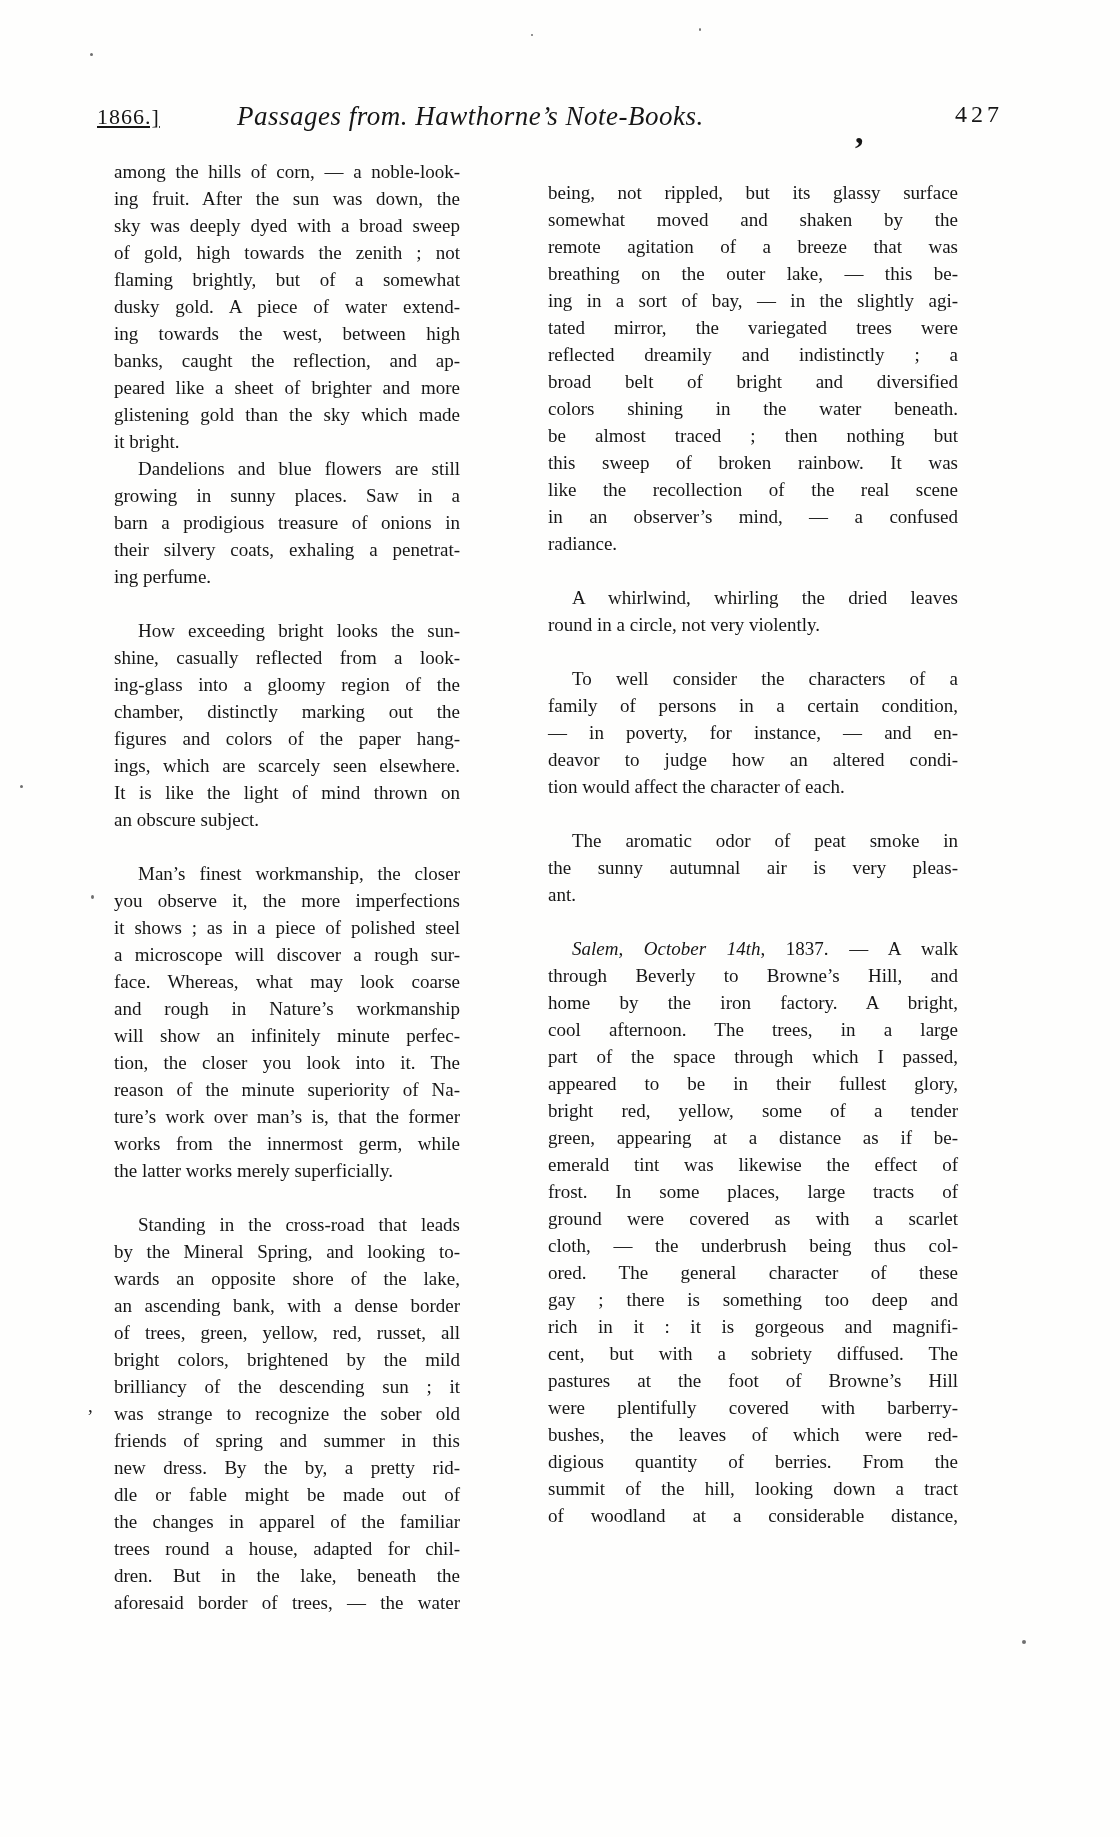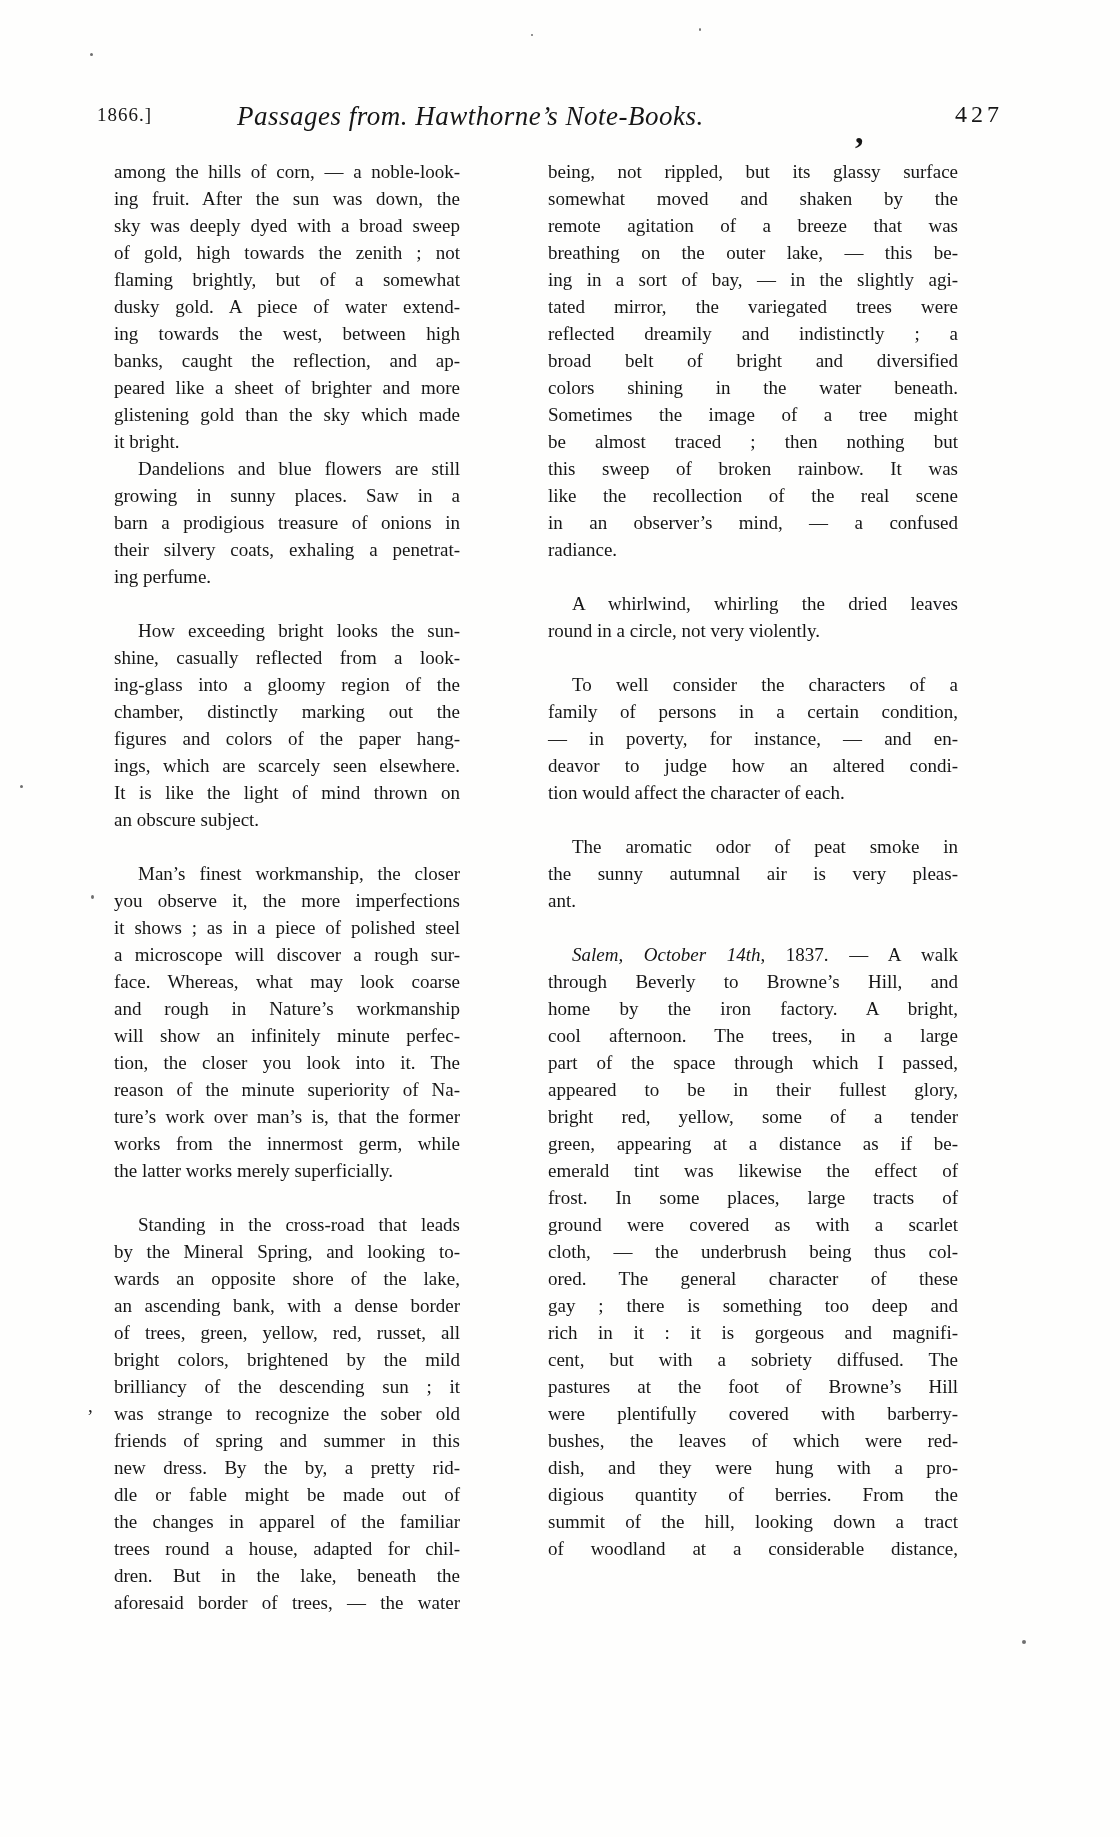--- a/index.html
+++ b/index.html
@@ -3,28 +3,28 @@
 <meta charset="utf-8">
 <style>
   html,body { margin:0; padding:0; background:#ffffff; }
   .page {
     position:relative; width:1120px; height:1837px;
     background:#fefefdd; background-color:#fefefd;
     font-family:"Liberation Serif", "DejaVu Serif", serif;
     color:#161616; overflow:hidden;
   }
   .hdr-item { position:absolute; white-space:nowrap; }
-  .h-year  { left:97px;  top:104px; font-size:19px; letter-spacing:1px; }
+  .h-year  { left:97px;  top:104px; font-size:22px; letter-spacing:1px;text-decoration:underline; }
   .h-title { left:237px; top:101px; font-size:27px; font-style:italic; letter-spacing:0.5px; }
   .h-page  { left:955px; top:101px; font-size:24px; letter-spacing:4px; }
   .h-comma { left:855px; top:113px; font-size:34px; font-weight:bold; }
   .m-comma { position:absolute; left:88px; top:1395px; font-size:19px; }
   .col { position:absolute; top:158px; }
   .col-left  { left:114px; width:346px; }
-  .col-right { left:548px; width:410px; }
+  .col-right { left:548px; width:410px;margin-top:21px; }
   .para.gap { margin-top:27px; }
   .para.ind .line:first-child { text-indent:24px; }
   .line {
     height:27px; line-height:27px; font-size:19px;
     text-align:justify; text-align-last:justify;
   }
   .line.end { text-align-last:left; }
   .it { font-style:italic; }
   .speck { position:absolute; background:#6f6f6f; border-radius:50%; }
 </style>
@@ -107,21 +107,20 @@
       <div class="para">
         <div class="line"><span>being, not rippled, but its glassy surface</span></div>
         <div class="line"><span>somewhat moved and shaken by the</span></div>
         <div class="line"><span>remote agitation of a breeze that was</span></div>
         <div class="line"><span>breathing on the outer lake, — this be-</span></div>
         <div class="line"><span>ing in a sort of bay, — in the slightly agi-</span></div>
         <div class="line"><span>tated mirror, the variegated trees were</span></div>
         <div class="line"><span>reflected dreamily and indistinctly ; a</span></div>
         <div class="line"><span>broad belt of bright and diversified</span></div>
         <div class="line"><span>colors shining in the water beneath.</span></div>
-        <div class="line"><span>Sometimes the image of a tree might</span></div>
         <div class="line"><span>be almost traced ; then nothing but</span></div>
         <div class="line"><span>this sweep of broken rainbow.  It was</span></div>
         <div class="line"><span>like the recollection of the real scene</span></div>
         <div class="line"><span>in an observer’s mind, — a confused</span></div>
         <div class="line end"><span>radiance.</span></div>
       </div>
       <div class="para gap ind">
         <div class="line"><span>A whirlwind, whirling the dried leaves</span></div>
         <div class="line end"><span>round in a circle, not very violently.</span></div>
       </div>
@@ -150,21 +149,20 @@
         <div class="line"><span>frost.  In some places, large tracts of</span></div>
         <div class="line"><span>ground were covered as with a scarlet</span></div>
         <div class="line"><span>cloth, — the underbrush being thus col-</span></div>
         <div class="line"><span>ored.  The general character of these</span></div>
         <div class="line"><span>gay ; there is something too deep and</span></div>
         <div class="line"><span>rich in it : it is gorgeous and magnifi-</span></div>
         <div class="line"><span>cent, but with a sobriety diffused.  The</span></div>
         <div class="line"><span>pastures at the foot of Browne’s Hill</span></div>
         <div class="line"><span>were plentifully covered with barberry-</span></div>
         <div class="line"><span>bushes, the leaves of which were red-</span></div>
-        <div class="line"><span>dish, and they were hung with a pro-</span></div>
         <div class="line"><span>digious quantity of berries.  From the</span></div>
         <div class="line"><span>summit of the hill, looking down a tract</span></div>
         <div class="line"><span>of woodland at a considerable distance,</span></div>
       </div>
     </div>
 
   <span class="m-comma">,</span>
 
   <div class="speck" style="left:90px;  top:53px;   width:3px; height:3px;"></div>
   <div class="speck" style="left:531px; top:34px;   width:2px; height:2px;"></div>

